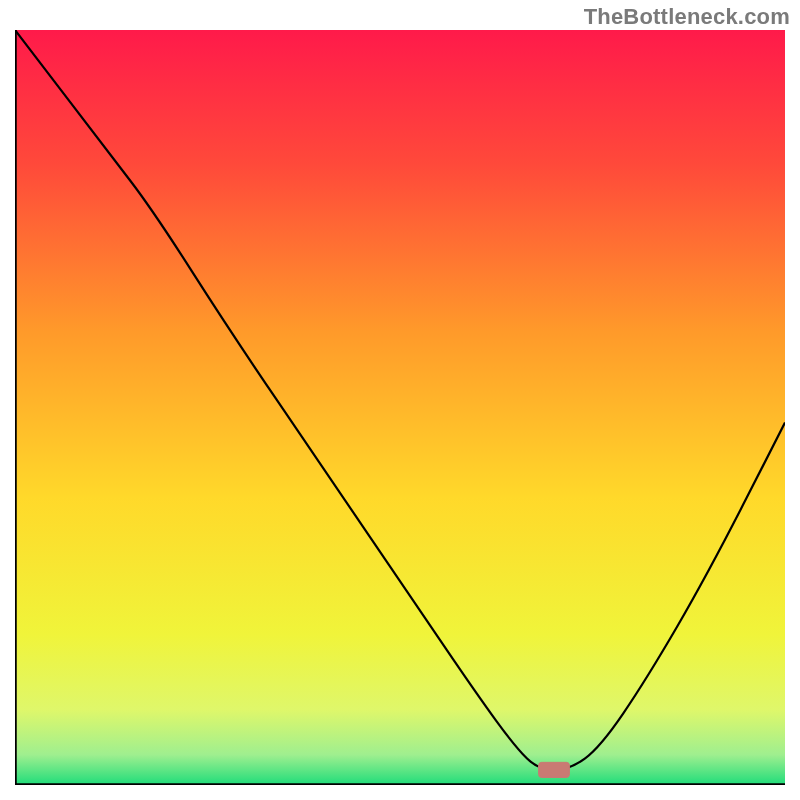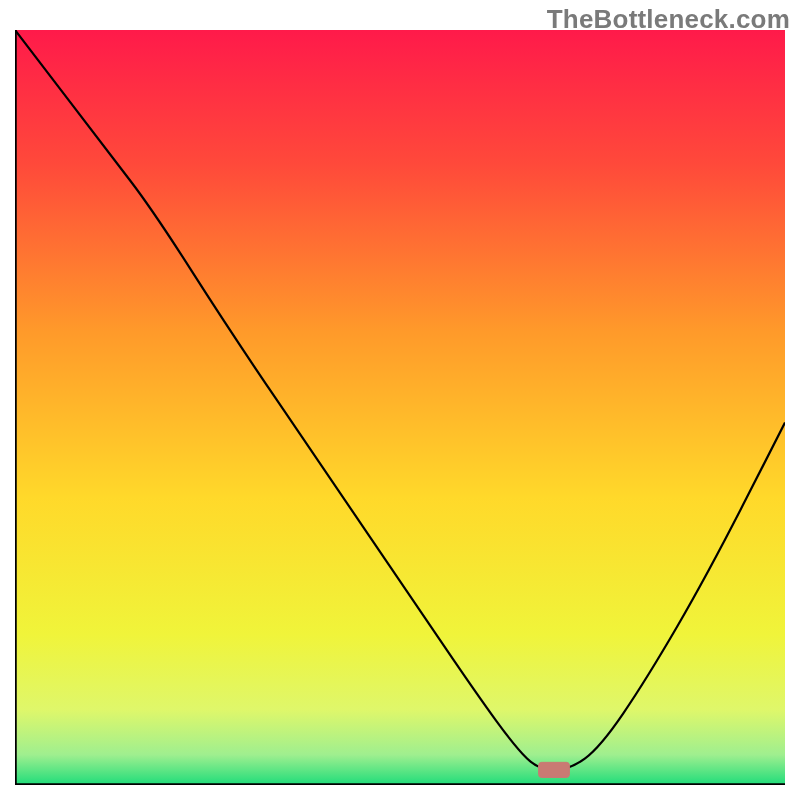--- a/index.html
+++ b/index.html
@@ -13,21 +13,21 @@
   }
   .wrap {
     position: relative;
     width: 800px;
     height: 800px;
   }
   .watermark {
     position: absolute;
     top: 4px;
     right: 10px;
-    font-size: 26px;
+    font-size: 22px;
     font-weight: 600;
     color: #7a7a7a;
     letter-spacing: 0.2px;
     z-index: 5;
   }
   .plot {
     position: absolute;
     left: 15px;
     top: 30px;
     width: 770px;

